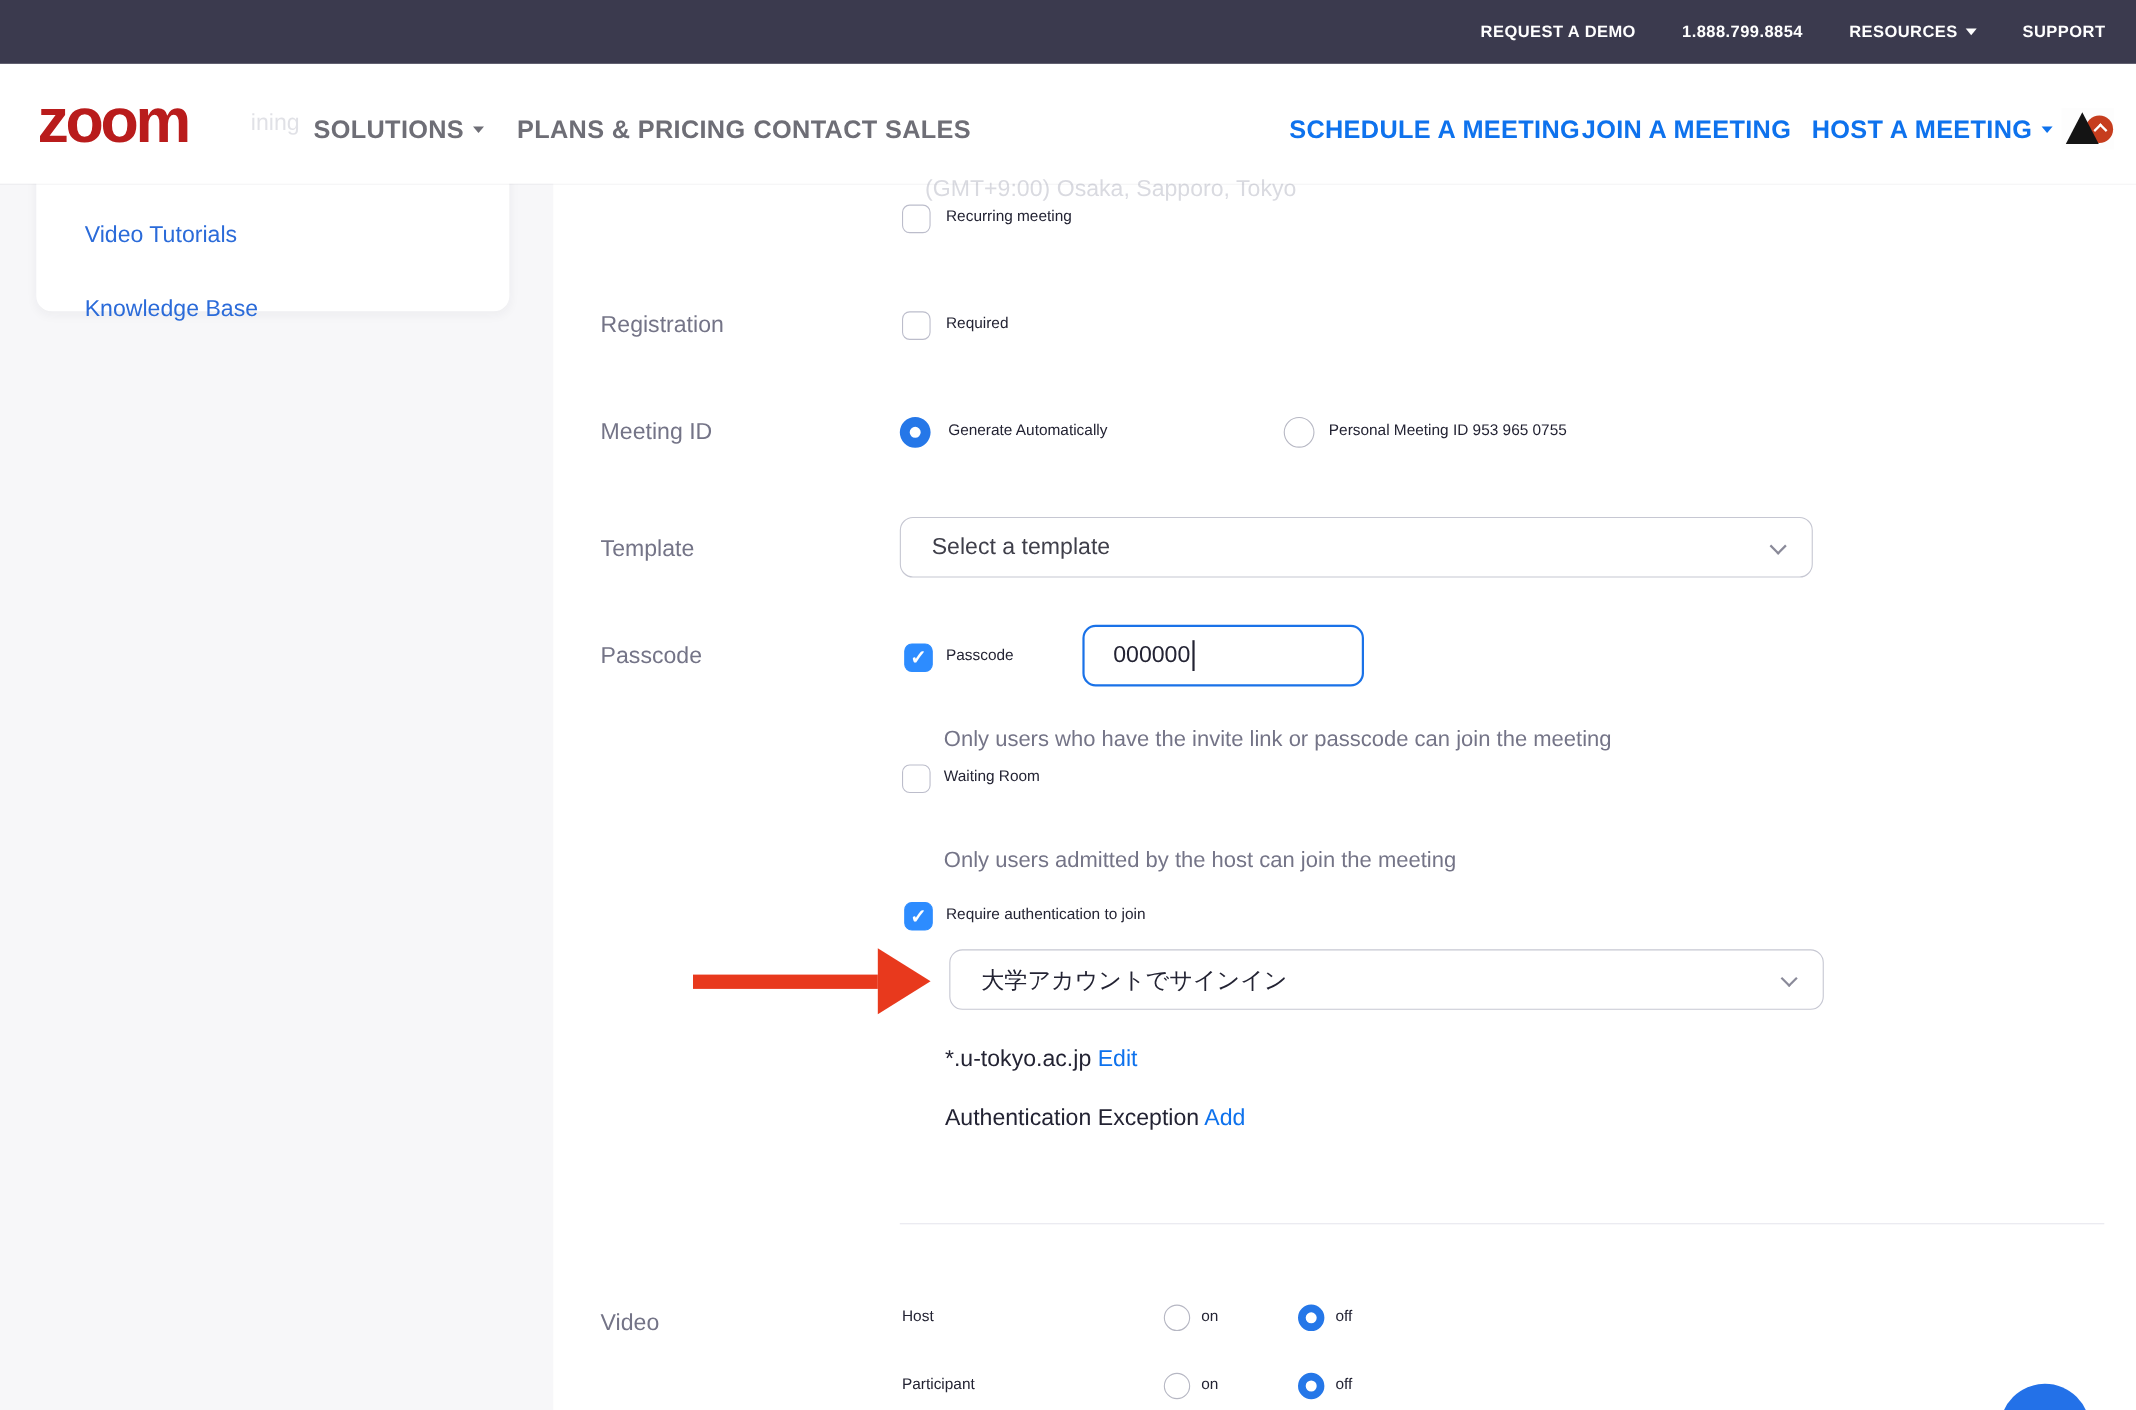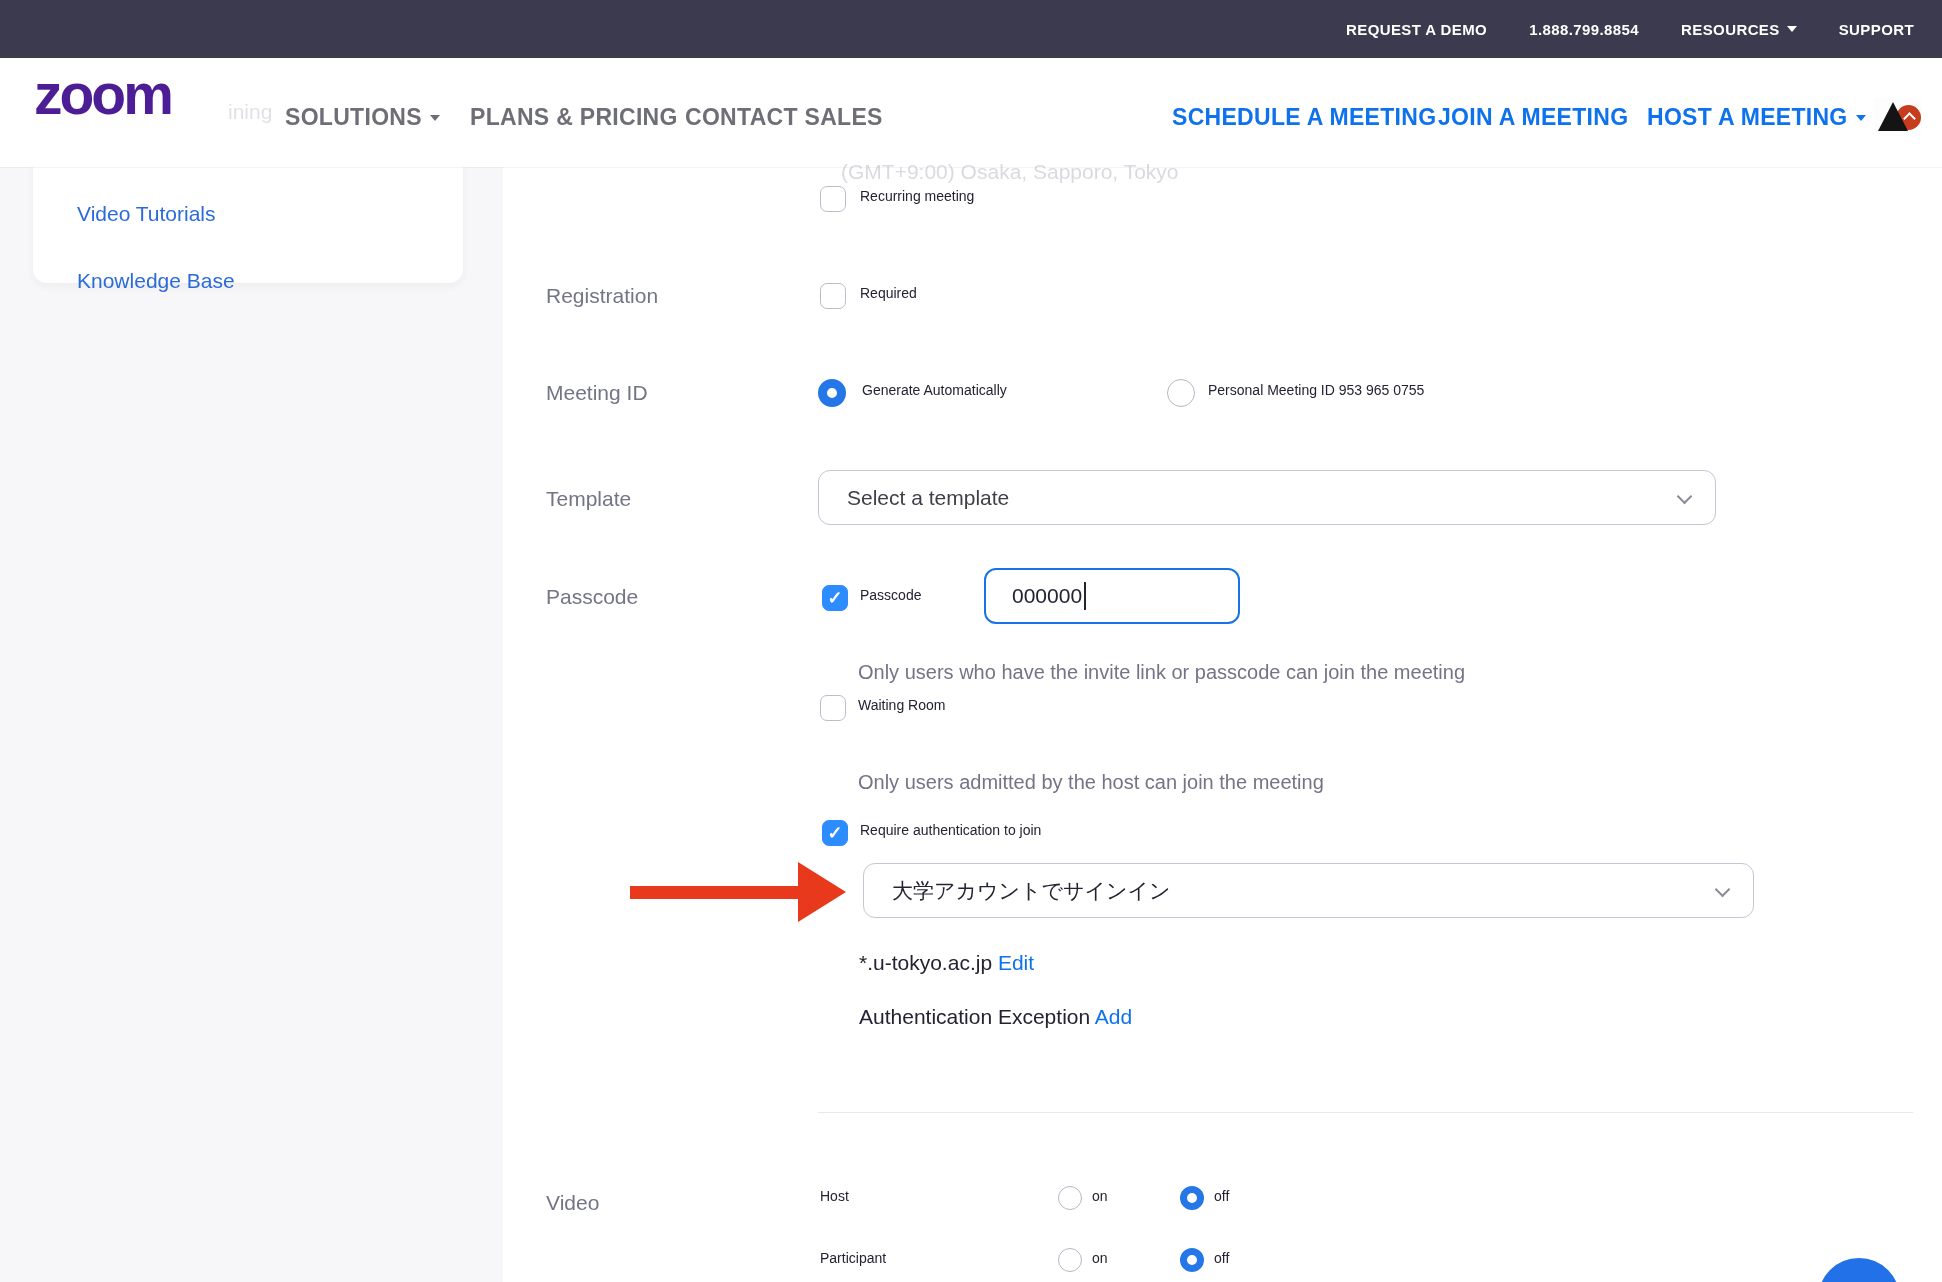--- a/index.html
+++ b/index.html
@@ -26,22 +26,22 @@
   .navbar {
     position:absolute; left:0; top:58px; width:1942px; height:109px;
     background:#ffffff; z-index:10; box-shadow:0 1px 0 rgba(35,35,51,.05);
   }
   .ghost {
     position:absolute; color:#9496a8; opacity:.35; font-size:21px; white-space:nowrap;
   }
   .ghost-tz { left:841px; top:62px;margin-top:40px; }
   .ghost-frag { left:228px; top:42px; opacity:.28; }
   .logo {
-    position:absolute; left:34px; top:8px; font-size:57px; font-weight:700;
-    color:#4c1d95; letter-spacing:-3px; line-height:1; cursor:pointer;
+    position:absolute; left:34px; top:24px; font-size:57px; font-weight:700;
+    color:#b91c1c; letter-spacing:-3px; line-height:1; cursor:pointer;
   }
   .nav-item {
     position:absolute; top:46px; font-size:23px; font-weight:700; letter-spacing:.3px;
     color:#6e6e76; white-space:nowrap; display:flex; align-items:center; gap:8px; cursor:pointer;
   }
   .nav-item.blue { color:#0e72ed; }
   .n-solutions { left:285px; }
   .n-plans { left:470px; }
   .n-contact { left:685px; }
   .n-schedule { left:1172px; }
@@ -169,21 +169,21 @@
 <span class="checkbox" style="left:820px; top:283px;"></span>
 <span class="ctl-label" style="left:860px; top:285px;">Required</span>
 
 <span class="row-label" style="top:381px;">Meeting ID</span>
 <span class="radio big sel" style="left:818px; top:379px;"></span>
 <span class="ctl-label" style="left:862px; top:382px;">Generate Automatically</span>
 <span class="radio big unsel" style="left:1167px; top:379px;"></span>
 <span class="ctl-label" style="left:1208px; top:382px;">Personal Meeting ID 953 965 0755</span>
 
 <span class="row-label" style="top:487px;">Template</span>
-<div class="select-box" style="left:818px; top:470px; width:898px;">
+<div class="select-box" style="left:818px; top:470px; width:830px;">
   <span class="value">Select a template</span>
   <span class="chev"></span>
 </div>
 
 <span class="row-label" style="top:585px;">Passcode</span>
 <span class="checkbox checked" style="left:822px; top:585px;"></span>
 <span class="ctl-label" style="left:860px; top:587px;">Passcode</span>
 <div class="text-input">
   <span>000000</span>
   <span class="cursor-bar"></span>
@@ -195,21 +195,21 @@
 <span class="helper" style="top:748px;text-align:right;">Only users admitted by the host can join the meeting</span>
 
 <span class="checkbox checked" style="left:822px; top:820px;"></span>
 <span class="ctl-label" style="left:860px; top:822px;">Require authentication to join</span>
 
 <div class="red-arrow">
   <span class="shaft"></span>
   <span class="head"></span>
 </div>
 
-<div class="select-box dark" style="left:863px; top:863px; width:891px;">
+<div class="select-box dark" style="left:863px; top:863px; width:795px;">
   <span class="value">大学アカウントでサインイン</span>
   <span class="chev"></span>
 </div>
 
 <div class="inline-row" style="left:859px; top:951px;">
   <span>*.u-tokyo.ac.jp</span>
   <span> </span>
   <span class="link-blue">Edit</span>
 </div>
 <div class="inline-row" style="left:859px; top:1005px;">

